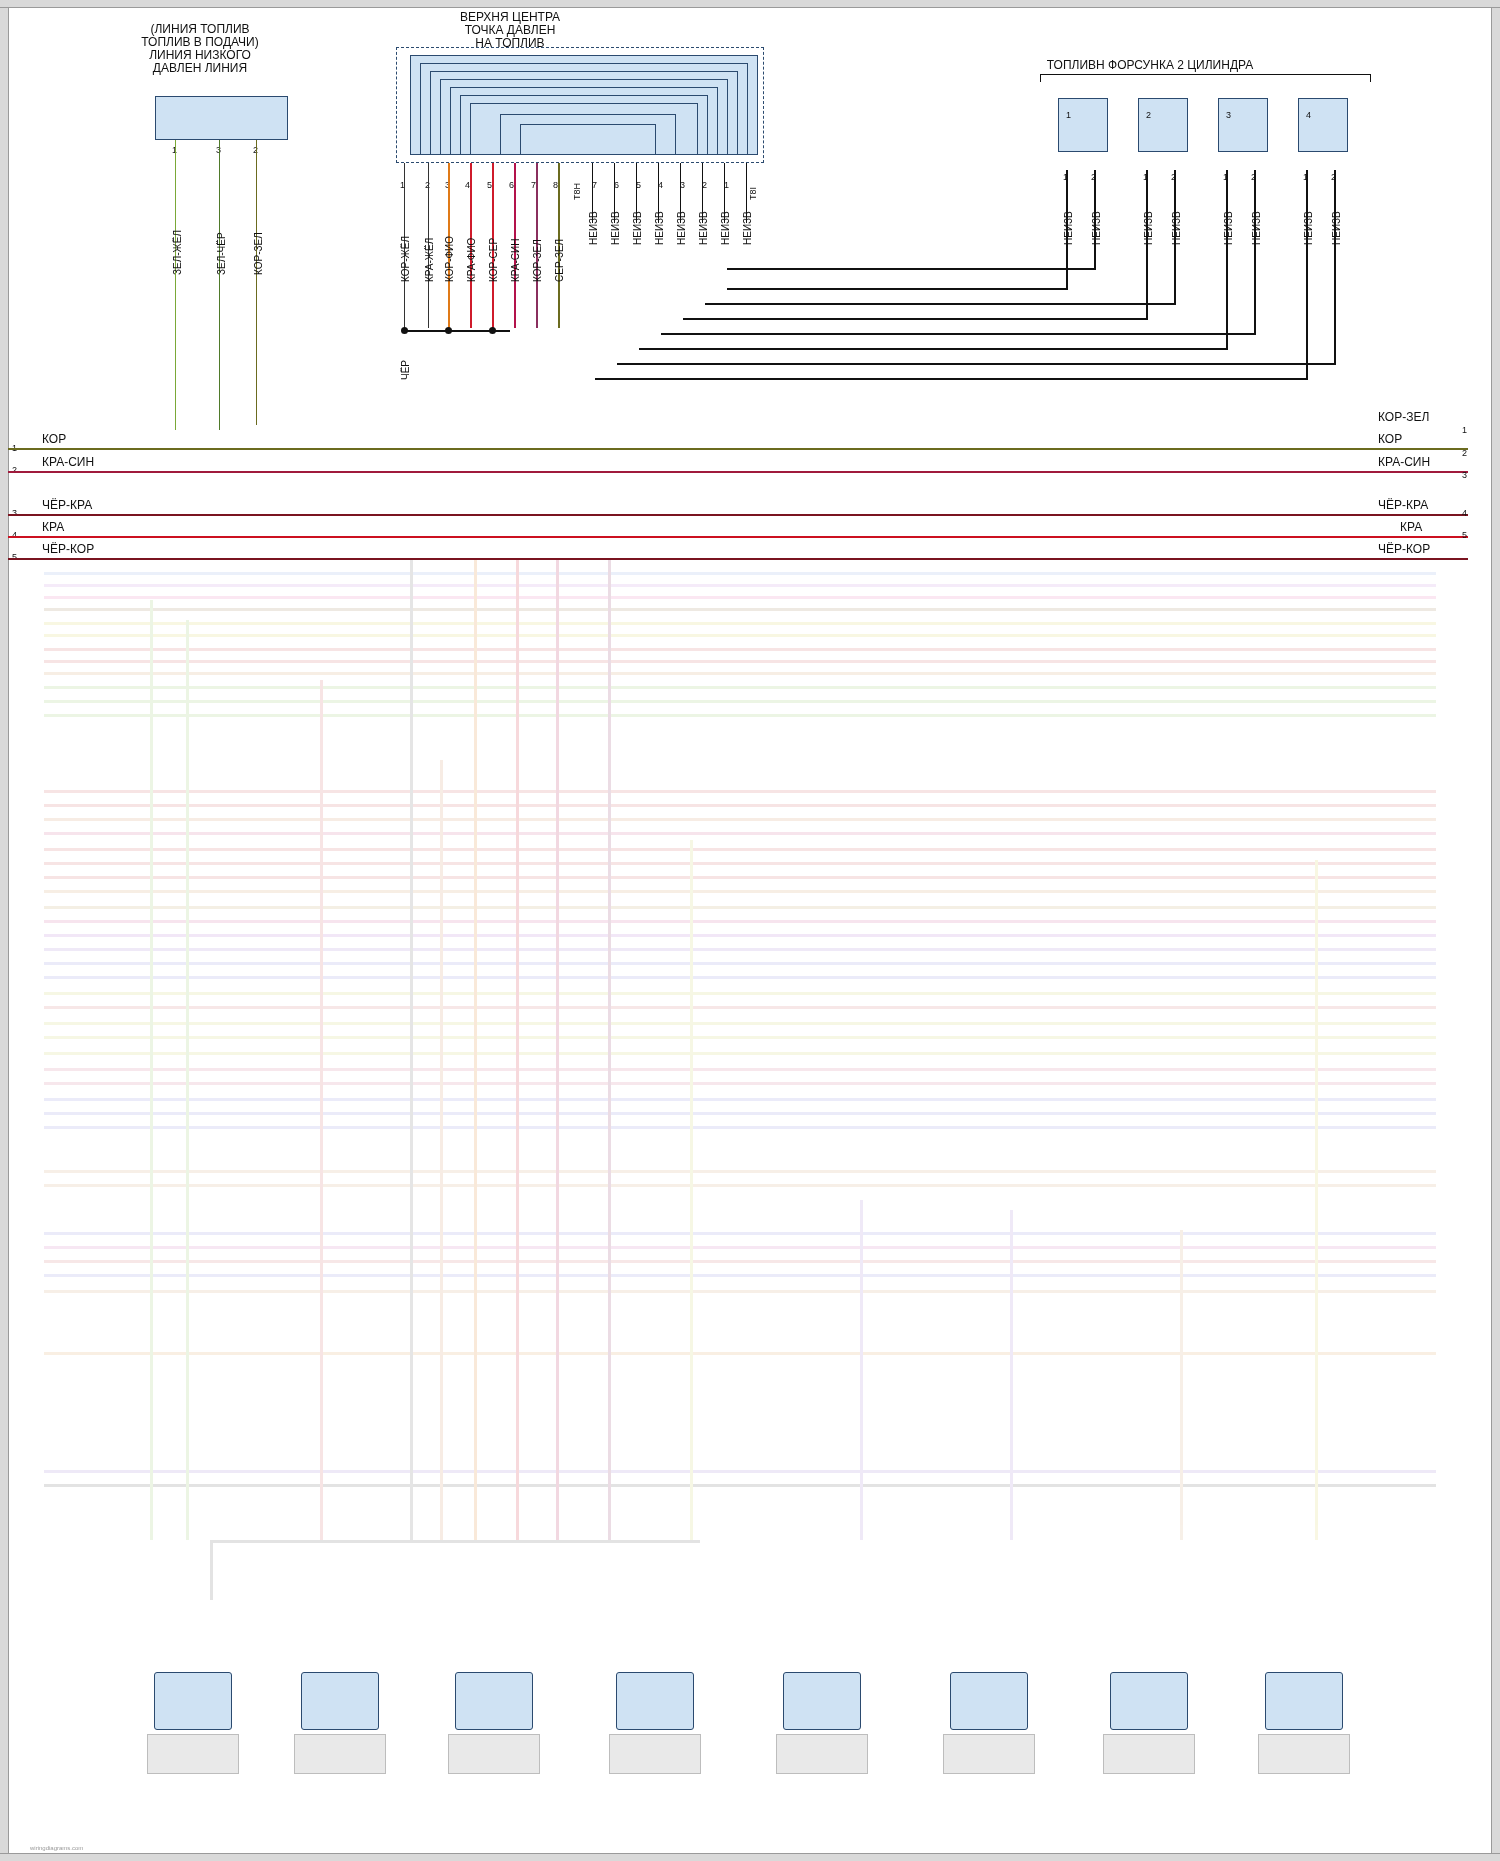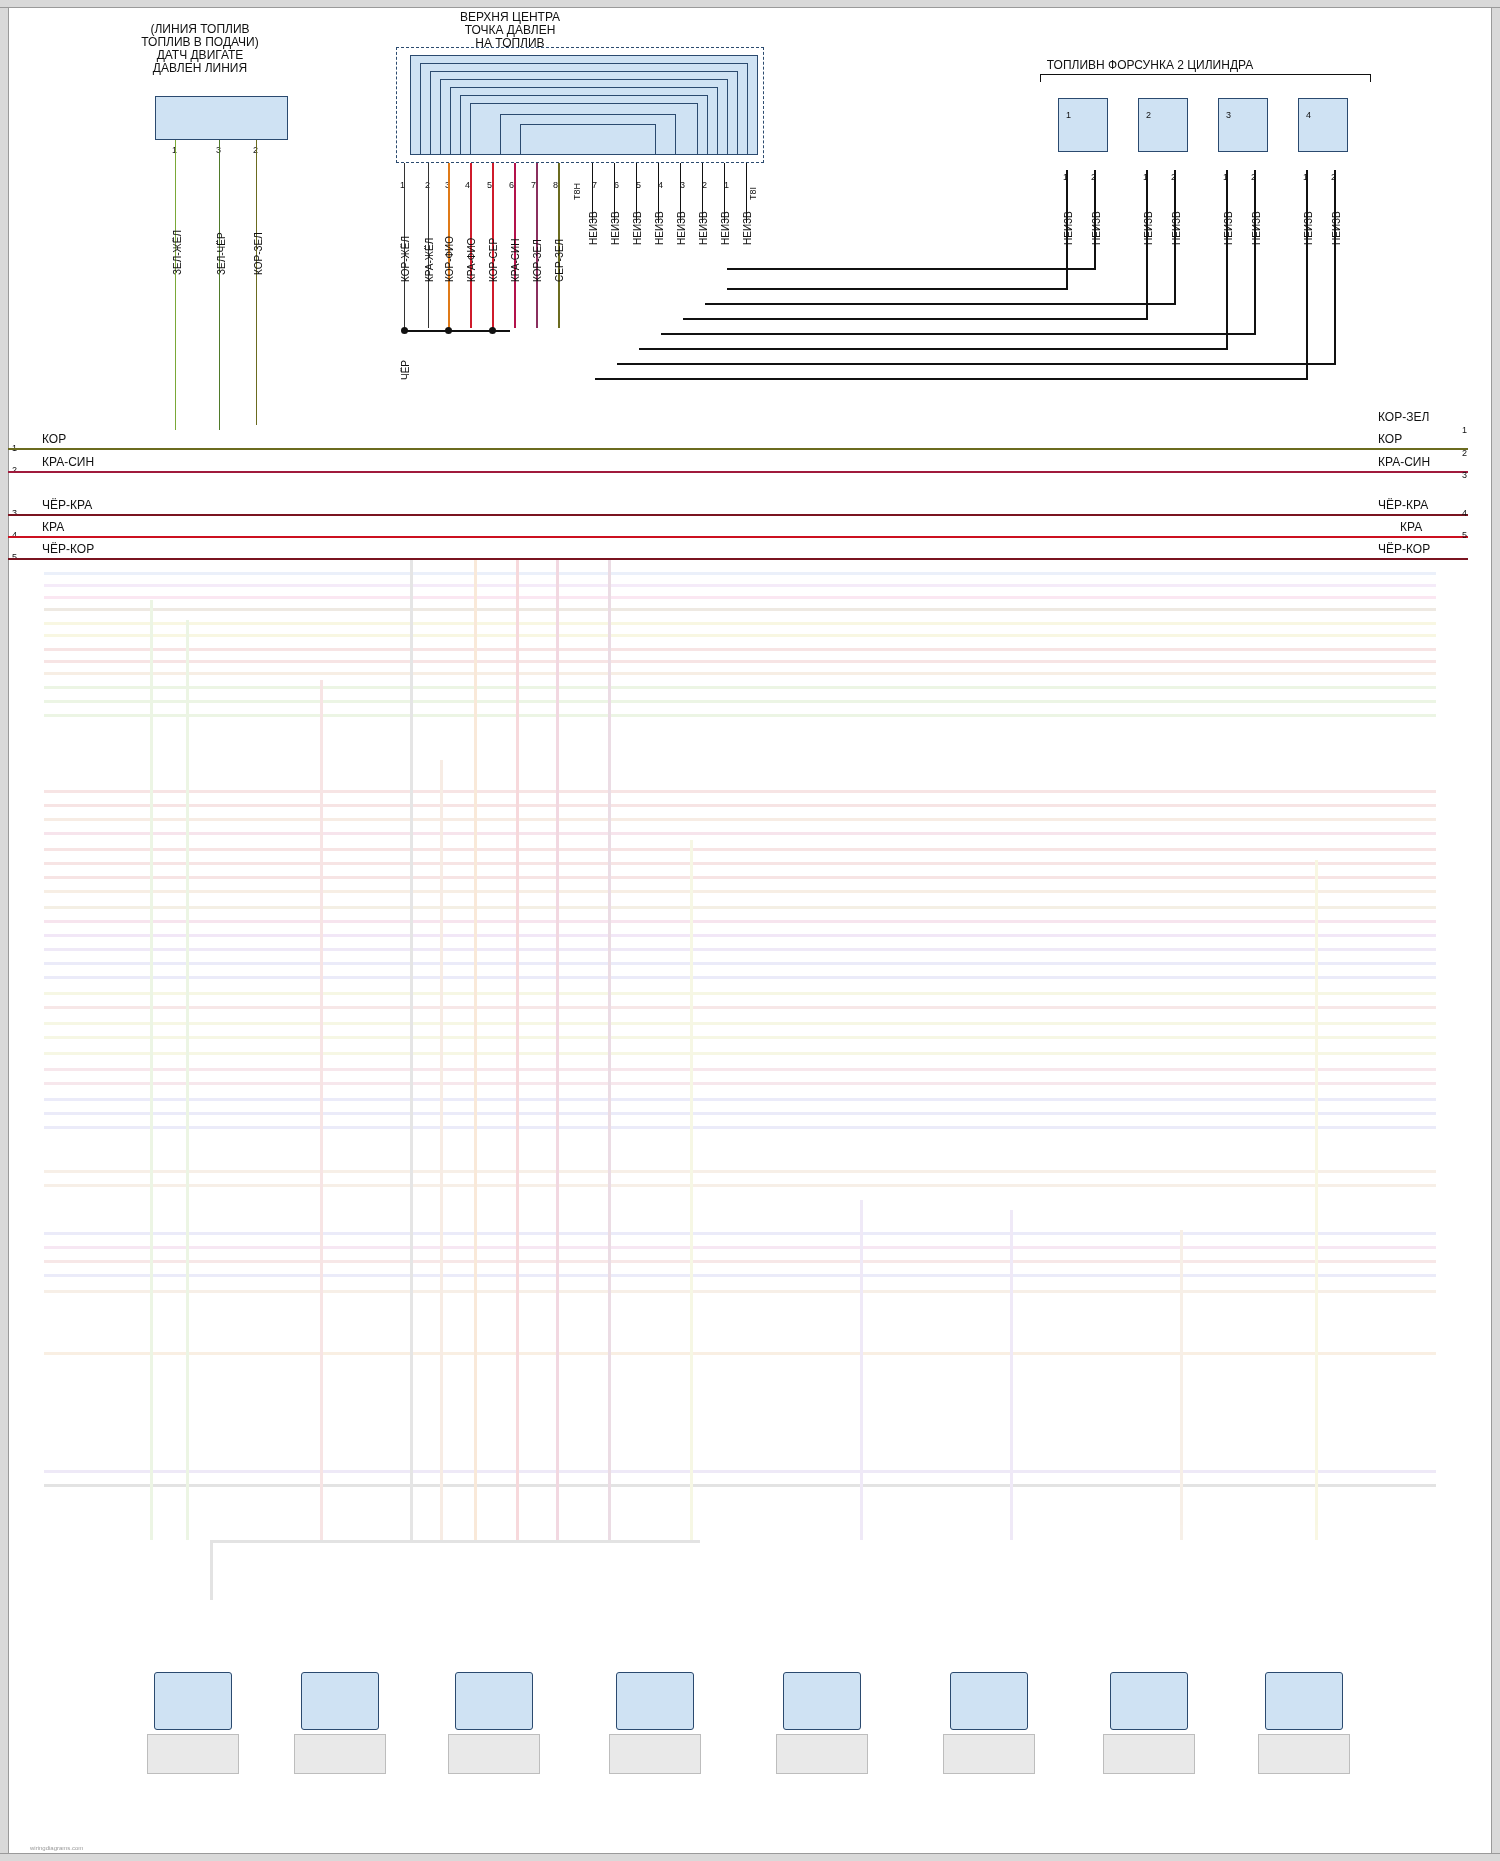--- a/index.html
+++ b/index.html
@@ -45,21 +45,21 @@
 
 <div id="root">
   <div class="sheet"></div>
   <div class="border-l"></div>
   <div class="border-r"></div>
   <div class="border-t"></div>
   <div class="border-b"></div>
 
   <div class="lbl center" style="left:100px;top:22px;width:200px;">(ЛИНИЯ ТОПЛИВ</div>
   <div class="lbl center" style="left:100px;top:35px;width:200px;">ТОПЛИВ В ПОДАЧИ)</div>
-  <div class="lbl center" style="left:100px;top:48px;width:200px;">ДАТЧ ДВИГАТЕ</div>
+  <div class="lbl center" style="left:100px;top:48px;width:200px;">ЛИНИЯ НИЗКОГО</div>
   <div class="lbl center" style="left:100px;top:61px;width:200px;">ДАВЛЕН ЛИНИЯ</div>
 
   <div class="lbl center" style="left:400px;top:10px;width:220px;">ВЕРХНЯ ЦЕНТРА</div>
   <div class="lbl center" style="left:400px;top:23px;width:220px;">ТОЧКА ДАВЛЕН</div>
   <div class="lbl center" style="left:400px;top:36px;width:220px;">НА ТОПЛИВ</div>
 
   <div class="lbl center" style="left:1000px;top:58px;width:300px;">ТОПЛИВН ФОРСУНКА 2 ЦИЛИНДРА</div>
   <div class="brace" style="left:1040px;top:74px;width:330px;"></div>
   <div class="bracel" style="left:1040px;top:74px;height:8px;"></div>
   <div class="bracel" style="left:1370px;top:74px;height:8px;"></div>

